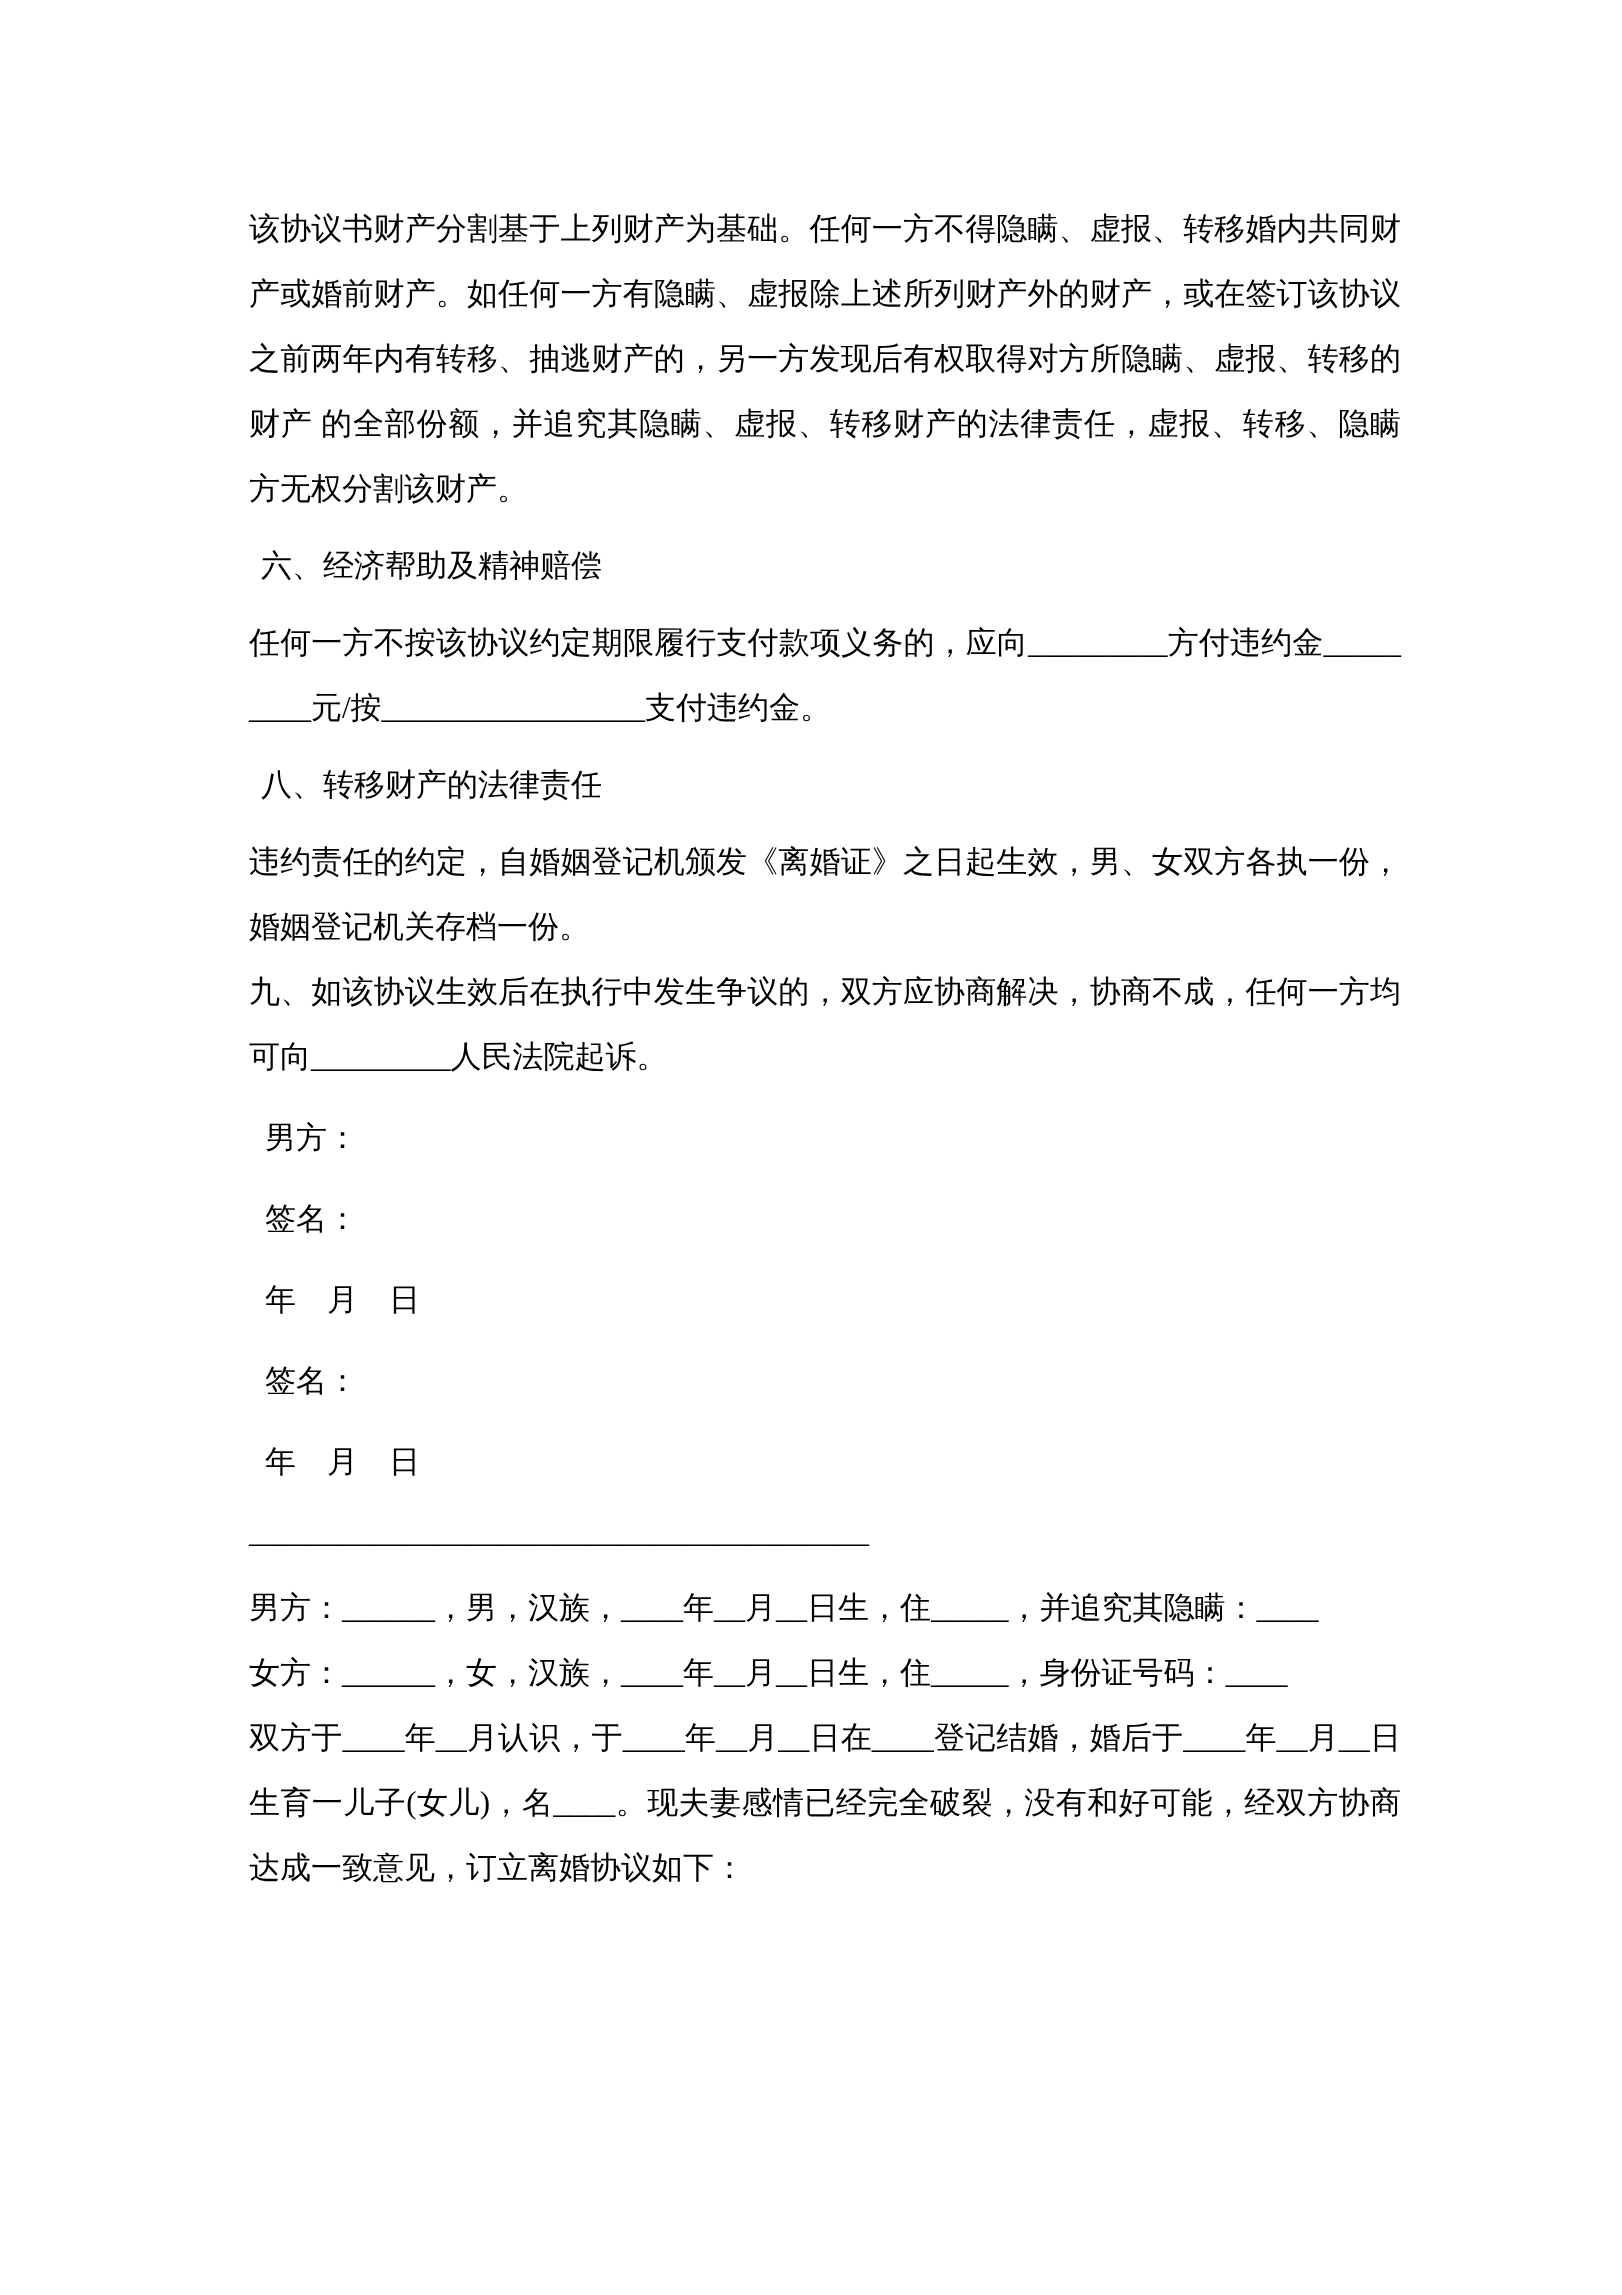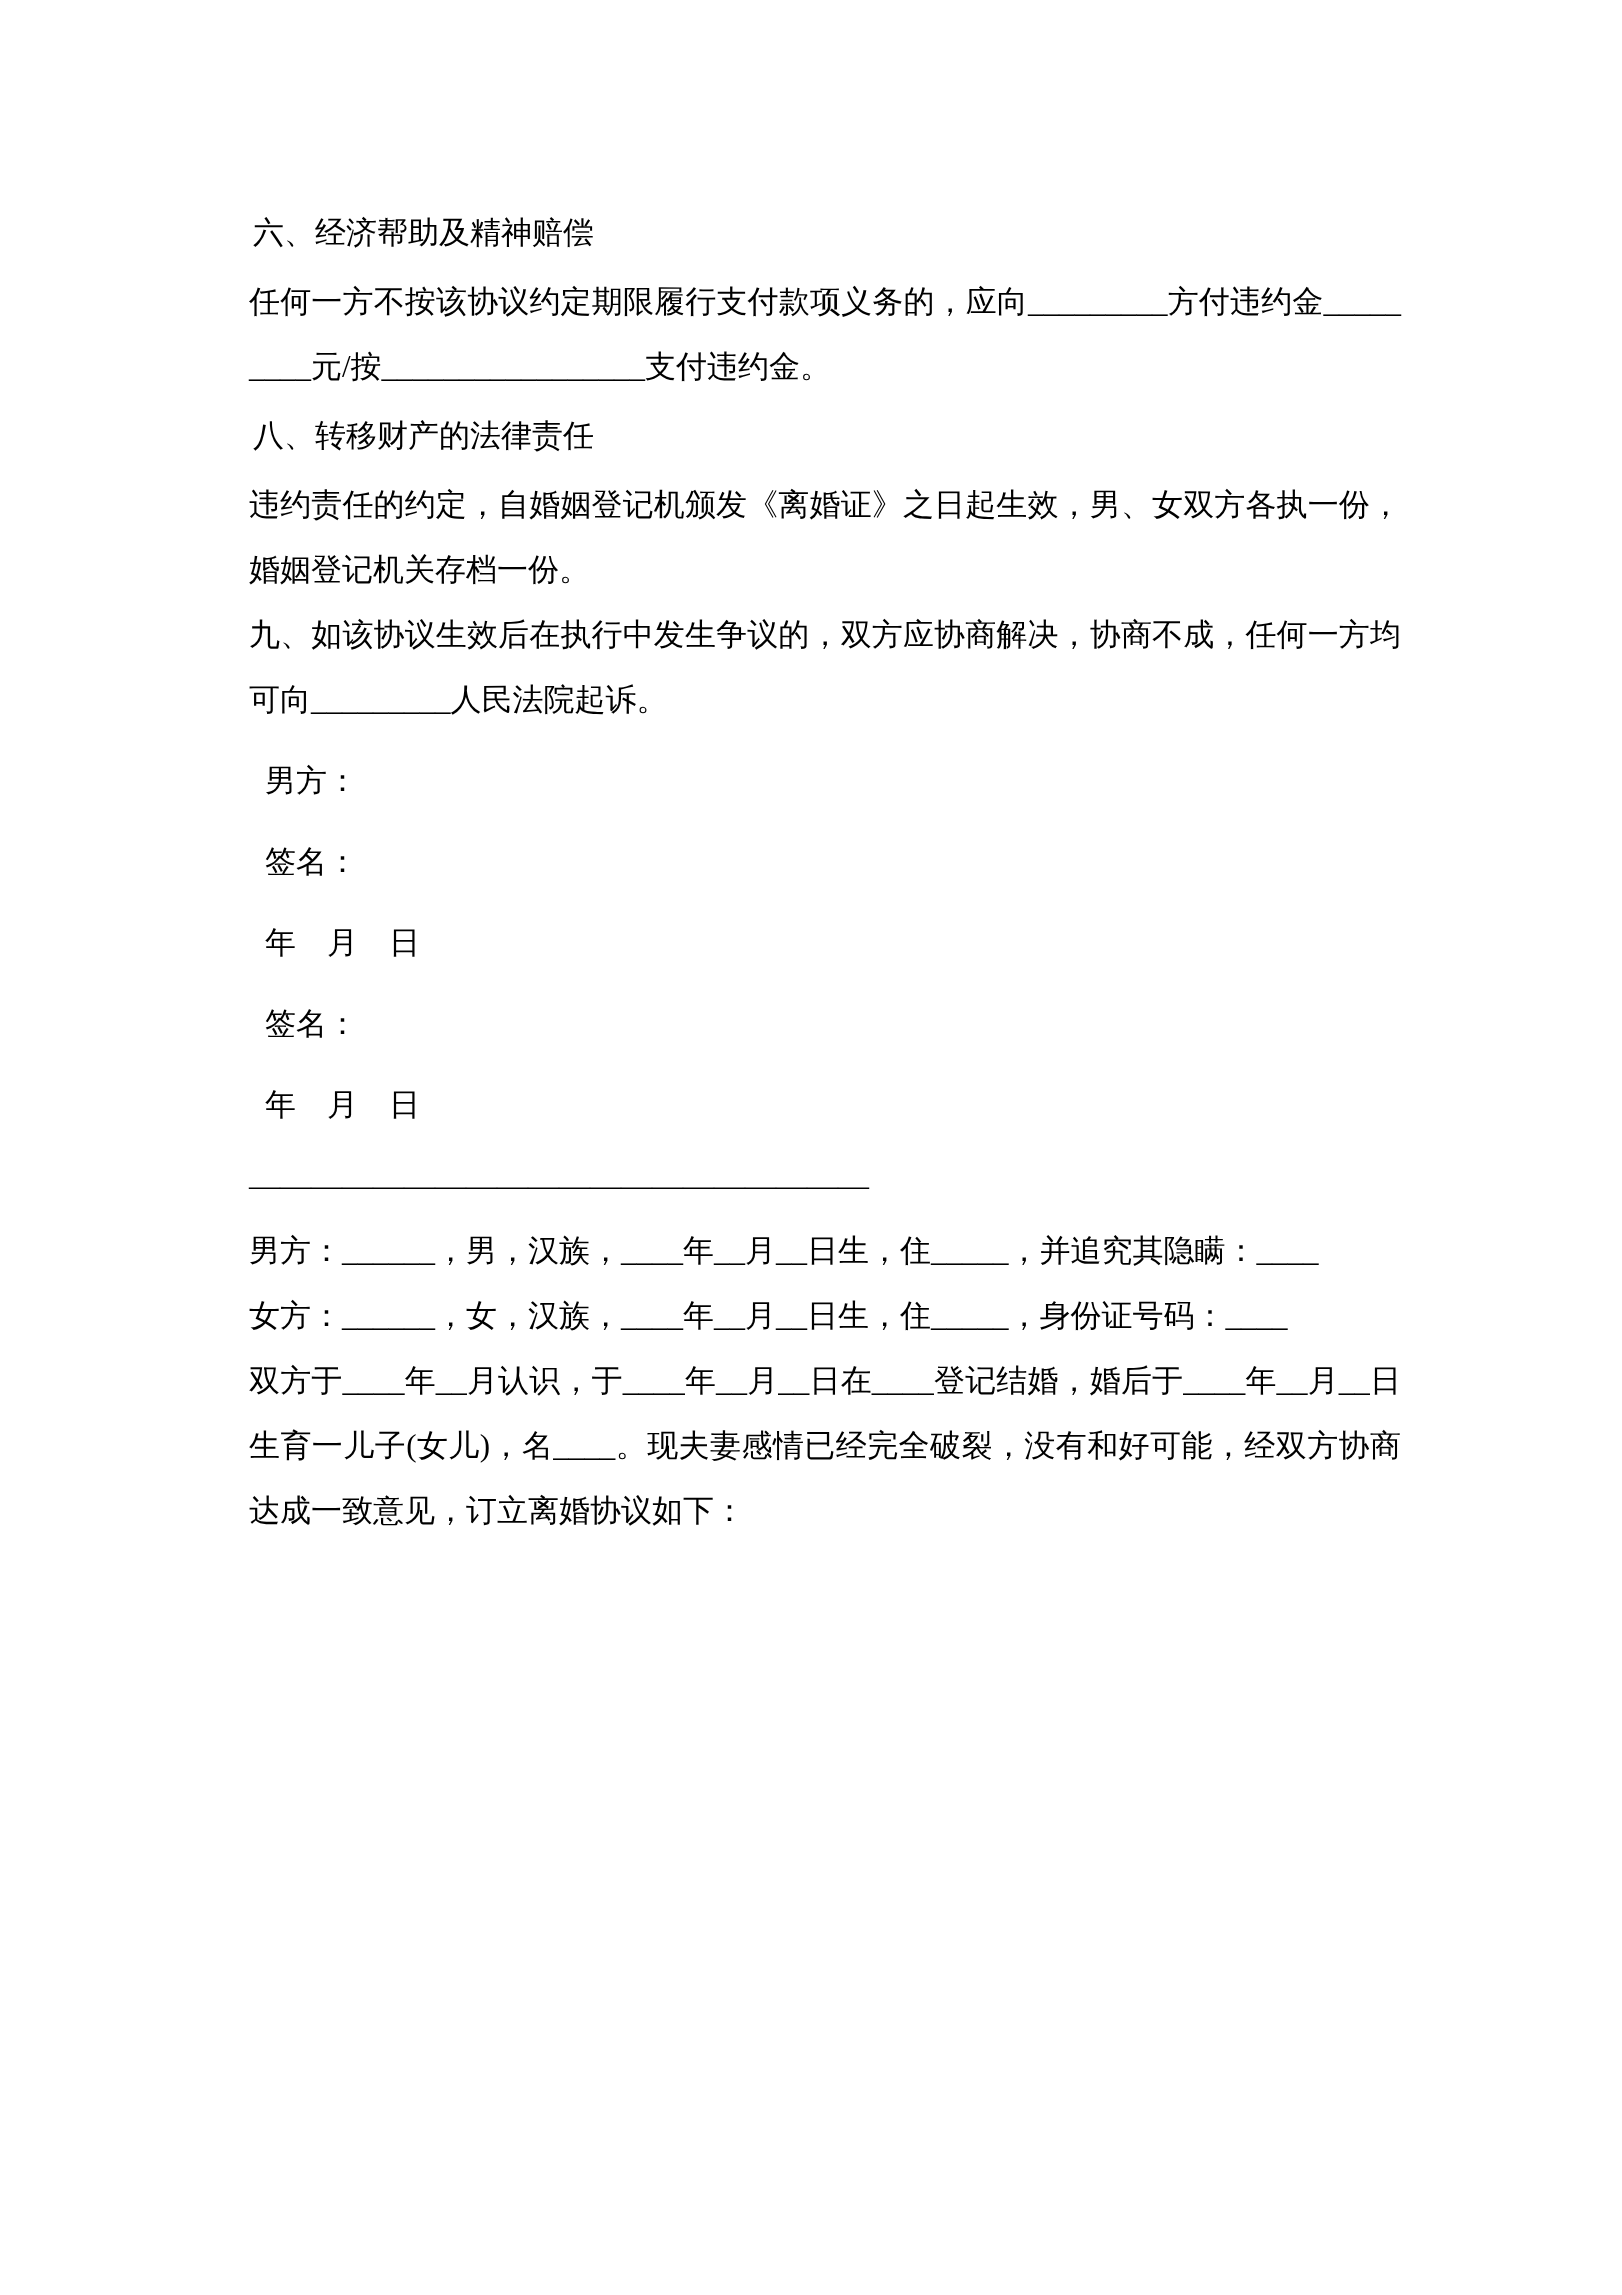--- a/index.html
+++ b/index.html
@@ -20,41 +20,42 @@
     color: #000000;
     overflow: hidden;
   }
   .para {
     margin: 0;
     text-align: justify;
     text-justify: inter-character;
     word-break: break-all;
   }
   .heading {
-    margin: 4px;
+    margin: 12px;
     text-align: left;
     font-weight: normal;
     font-size: 31px;
   }
   .line {
     margin: 16px;
     text-align: left;
   }
   .divider {
     margin: 13px 0 0 0;
     text-align: left;
     white-space: nowrap;
     letter-spacing: 0;
   }
 </style>
 </head>
 <body>
 
 <div class="page">
 
+  <p class="para">该协议书财产分割基于上列财产为基础。任何一方不得隐瞒、虚报、转移婚内共同财产或婚前财产。如任何一方有隐瞒、虚报除上述所列财产外的财产，或在签订该协议之前两年内有转移、抽逃财产的，另一方发现后有权取得对方所隐瞒、虚报、转移的财产 的全部份额，并追究其隐瞒、虚报、转移财产的法律责任，虚报、转移、隐瞒方无权分割该财产。</p>
 
   <p class="heading">六、经济帮助及精神赔偿</p>
 
 
 
   <p class="para">任何一方不按该协议约定期限履行支付款项义务的，应向_________方付违约金_________元/按_________________支付违约金。</p>
 
   <p class="heading">八、转移财产的法律责任</p>
 
   <p class="para">违约责任的约定，自婚姻登记机颁发《离婚证》之日起生效，男、女双方各执一份，婚姻登记机关存档一份。</p>

